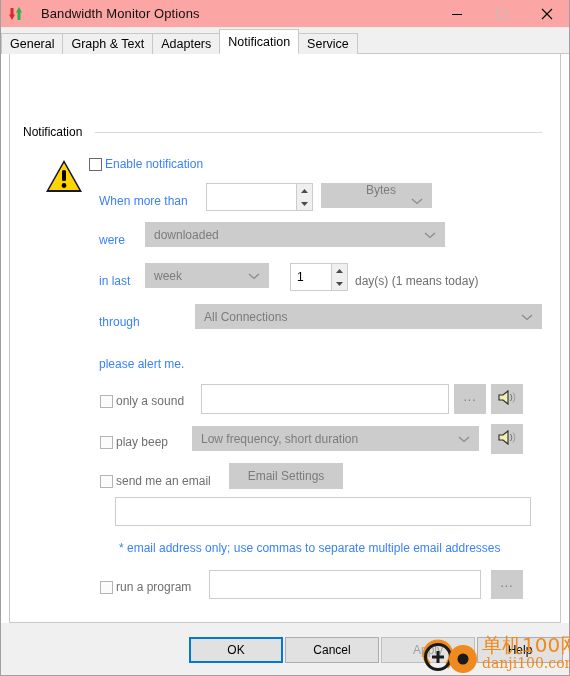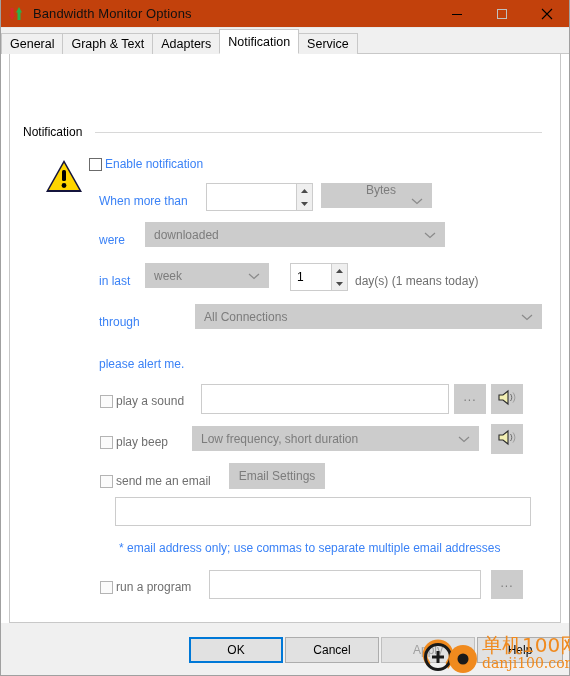--- a/index.html
+++ b/index.html
@@ -19,24 +19,25 @@
     border: 1px solid #a0a0a0;
     border-top: none;
     display: flex;
     flex-direction: column;
   }
 
   
   #titlebar {
     height: 28px;
     min-height: 28px;
-    background: #c2410c;
+    background: #fca5a5;
     display: flex;
     align-items: center;
     border-bottom: 1px solid #e8e8e8;
+    gap: 8px;
   }
   #app-icon {
     width: 16px; height: 16px;
     margin-left: 8px; margin-right: 8px;
     position: relative;
     flex: 0 0 auto;
   }
   #title-text {
     font-size: 13px;
     color: #111111;
@@ -405,21 +406,21 @@
       <span class="arr">
         <svg width="12" height="8" viewBox="0 0 12 8">
             <path d="M1,2 L6,6.4 L11,2" stroke="#8a8a8a" stroke-width="1.2" fill="none"></path>
           </svg>
       </span>
     </div>
 
     <div class="lbl" style="left:89px; top:303px;">please alert me.</div>
 
     <div class="cbx dis" style="left:90px; top:341px;"></div>
-    <div class="lbl dis" style="left:106px; top:340px;">play a sound</div>
+    <div class="lbl dis" style="left:106px; top:340px;">only a sound</div>
     <div class="tbx" style="left:191px; top:330px; width:248px; height:30px;"></div>
     <div class="btn-dots" style="left:444px; top:330px; width:32px; height:30px;">...</div>
     <div class="btn-snd" style="left:481px; top:330px; width:32px; height:30px;">
       <span>
         <svg width="20" height="17" viewBox="0 0 20 17">
           <polygon points="2,6 6,6 11,2 11,15 6,11 2,11" fill="#f2efb3" stroke="#2a2a2a" stroke-width="1.1"></polygon>
           <path d="M13.5,5 C15.2,7.2 15.2,9.8 13.5,12" stroke="#6a6a6a" stroke-width="1" fill="none"></path>
           <path d="M16,3.5 C18.4,6.6 18.4,10.4 16,13.5" stroke="#9a9a9a" stroke-width="1" fill="none"></path>
         </svg>
       </span>
@@ -440,21 +441,21 @@
         <svg width="20" height="17" viewBox="0 0 20 17">
           <polygon points="2,6 6,6 11,2 11,15 6,11 2,11" fill="#f2efb3" stroke="#2a2a2a" stroke-width="1.1"></polygon>
           <path d="M13.5,5 C15.2,7.2 15.2,9.8 13.5,12" stroke="#6a6a6a" stroke-width="1" fill="none"></path>
           <path d="M16,3.5 C18.4,6.6 18.4,10.4 16,13.5" stroke="#9a9a9a" stroke-width="1" fill="none"></path>
         </svg>
       </span>
     </div>
 
     <div class="cbx dis" style="left:90px; top:421px;"></div>
     <div class="lbl dis" style="left:106px; top:420px;">send me an email</div>
-    <div class="btn" style="left:219px; top:409px; width:96px; height:26px;">Email Settings</div>
+    <div class="btn" style="left:219px; top:409px; width:114px; height:26px;">Email Settings</div>
     <div class="tbx" style="left:105px; top:443px; width:416px; height:29px;"></div>
     <div class="lbl" style="left:109px; top:487px;">* email address only; use commas to separate multiple email addresses</div>
 
     <div class="cbx dis" style="left:90px; top:527px;"></div>
     <div class="lbl dis" style="left:106px; top:526px;">run a program</div>
     <div class="tbx" style="left:199px; top:516px; width:272px; height:29px;"></div>
     <div class="btn-dots" style="left:481px; top:516px; width:32px; height:29px;">...</div>
 
     <div class="lbl" style="left:89px; top:573px;">Hint: press Ctrl+N to show notification manually after an alert is showed.</div>
 

